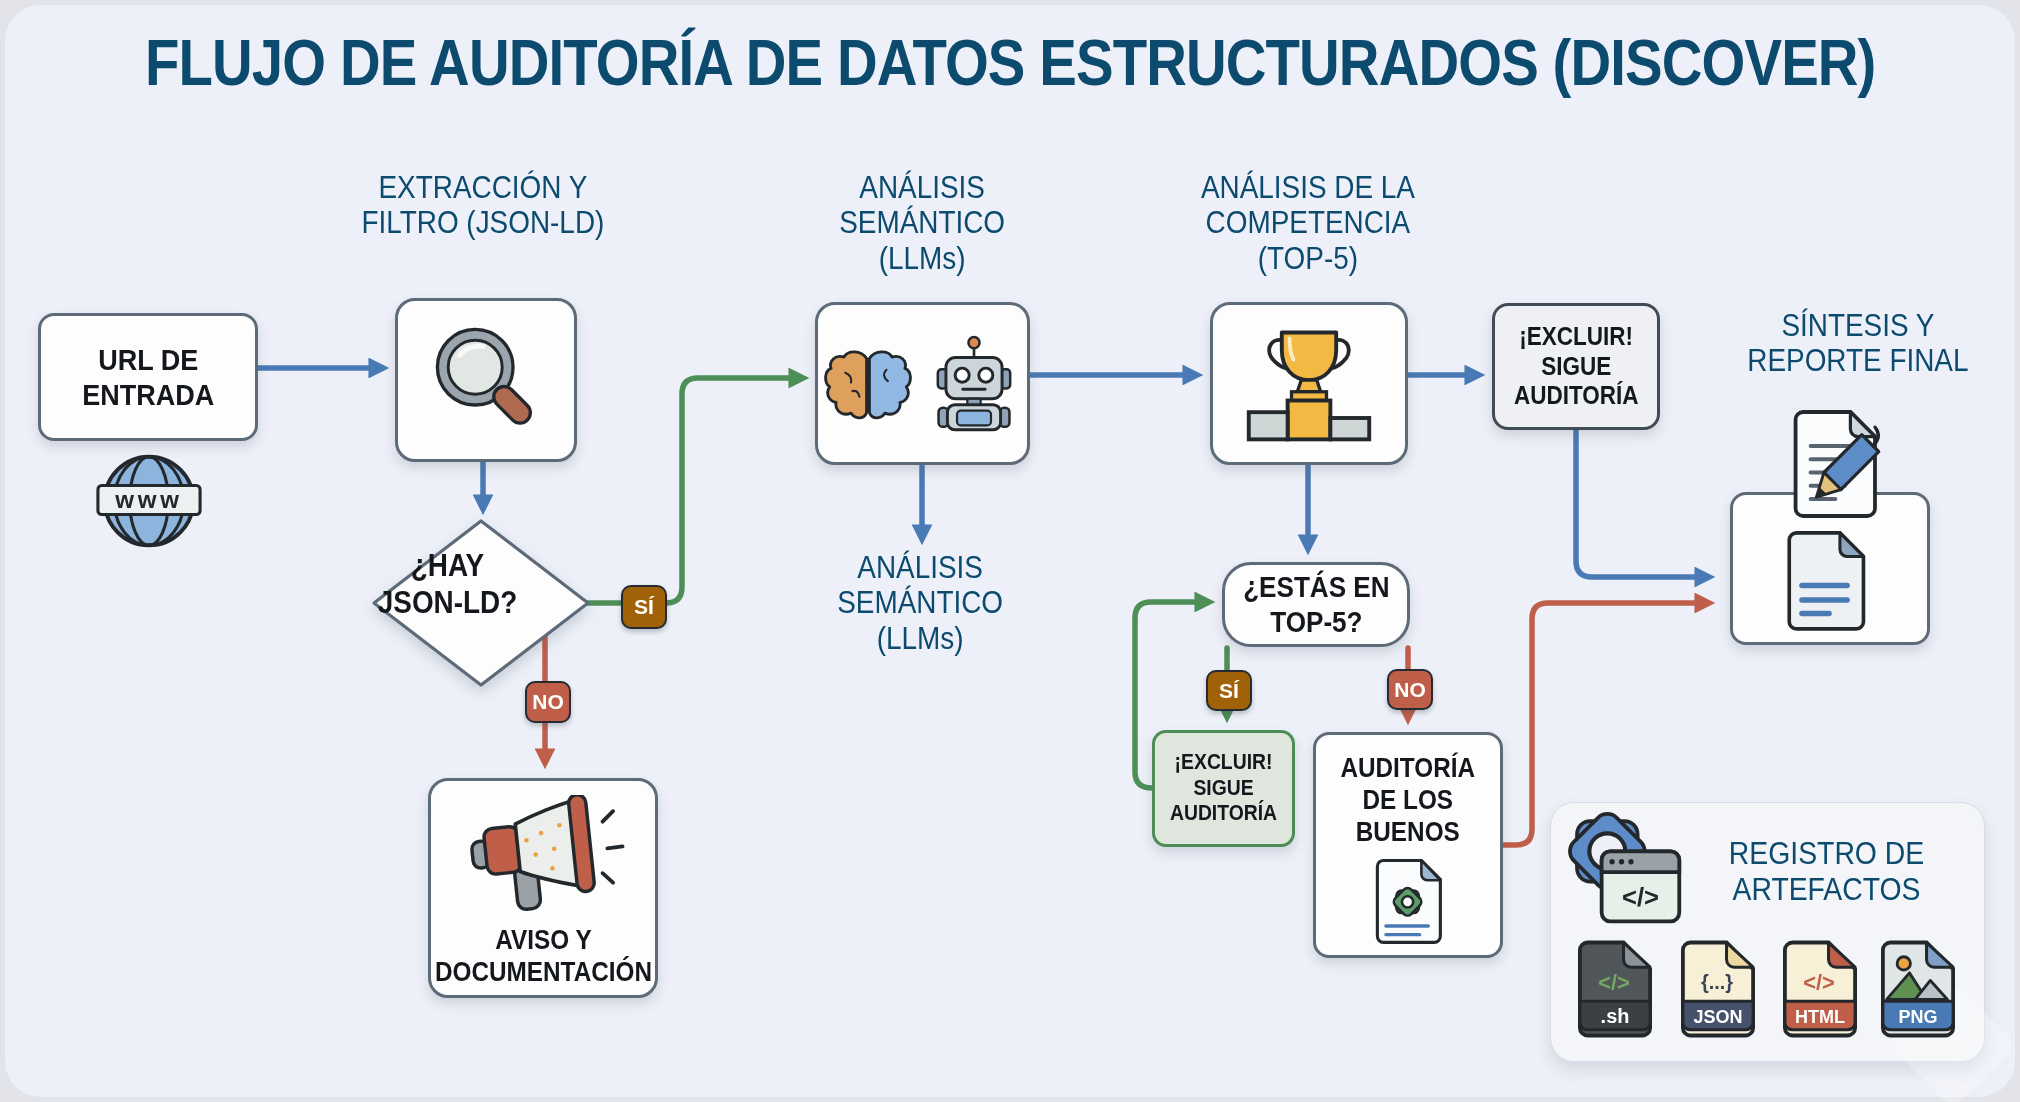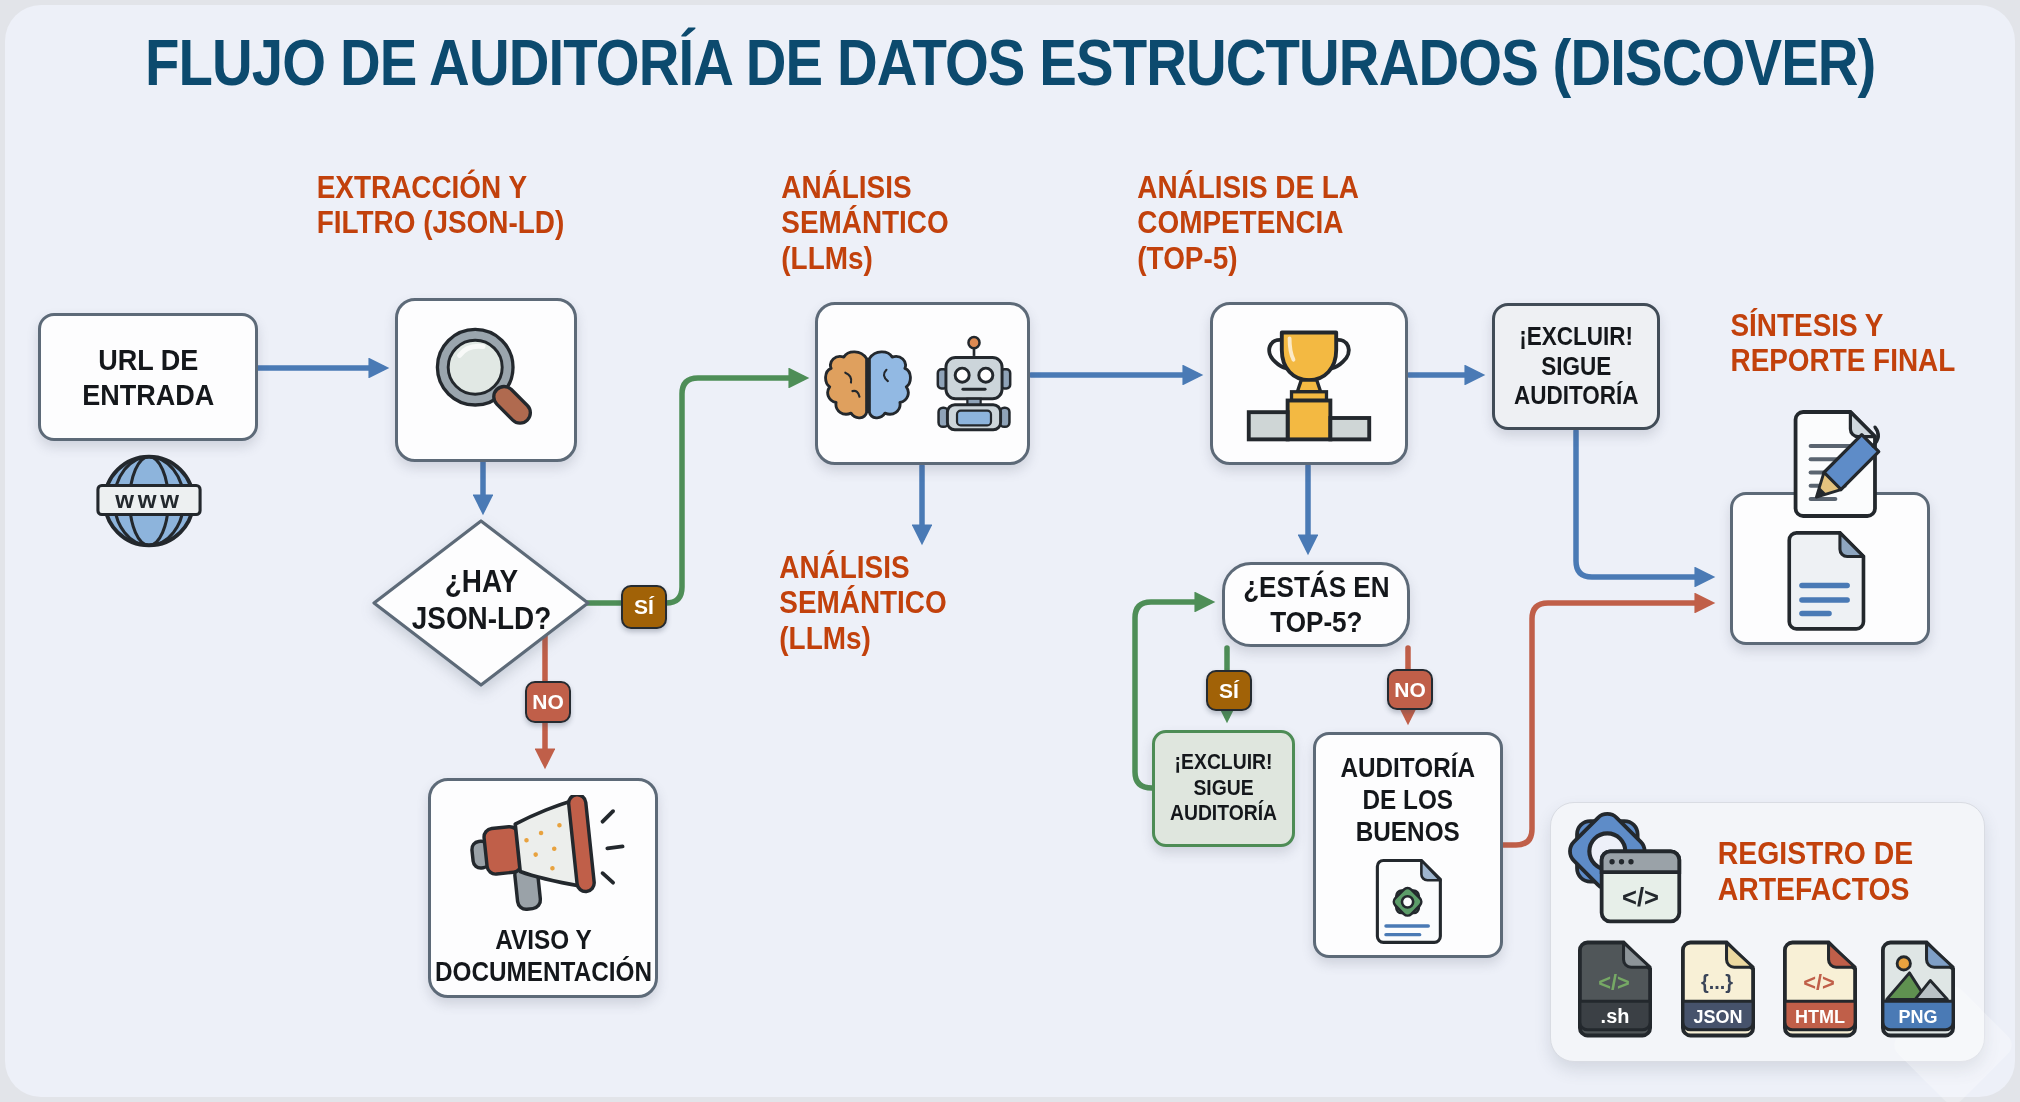--- a/index.html
+++ b/index.html
@@ -7,21 +7,21 @@
          font-family:"Liberation Sans",sans-serif;}
   .canvas{position:absolute;inset:5px;background:#edf0f8;border-radius:36px;}
   .title{position:absolute;top:26px;left:0;width:2020px;text-align:center;margin:0;
          font-size:64px;font-weight:bold;color:#0c4a6e;letter-spacing:-1px;}
   .title>span{display:inline-block;transform:scaleX(.88);}
   .box{position:absolute;background:#fdfdfe;border:3px solid #5d6a78;border-radius:20px;
        box-shadow:0 6px 12px rgba(70,80,100,.18);display:flex;flex-direction:column;
        align-items:center;justify-content:center;box-sizing:border-box;}
   .lbl{font-weight:bold;color:#14171b;text-align:center;white-space:pre-line;
        transform:scaleX(.9);line-height:1.18;}
-  .caption{position:absolute;font-weight:bold;color:#c2410c;
+  .caption{position:absolute;font-weight:normal;color:#0c4a6e;text-align:center;
            white-space:pre-line;line-height:1.14;font-size:31px;}
   .caption>span{display:inline-block;transform:scaleX(.9);white-space:pre-line;}
   .badge{position:absolute;display:flex;align-items:center;justify-content:center;
          color:#fff;font-weight:bold;font-size:21px;border:2.5px solid #252b31;
          border-radius:10px;box-shadow:0 3px 5px rgba(60,70,90,.3);}
   .badge.g{background:#a16207;}
   .badge.r{background:#c05f49;}
   svg text{font-family:"Liberation Sans",sans-serif;font-weight:bold;}
   .connectors{position:absolute;left:0;top:0;}
   .icon{display:block;}
@@ -88,21 +88,21 @@
       <path d="M28,30 q8,-11 24,-9" stroke="#ffffff" stroke-width="5" fill="none" opacity=".75" stroke-linecap="round"></path>
       <g transform="rotate(45 72 70)">
         <rect x="64" y="60" width="44" height="21" rx="10.5" fill="#b06a4f" stroke="#23282d" stroke-width="3.4"></rect>
       </g>
     </svg>
   </div>
 
   <svg class="icon" style="position:absolute;left:370px;top:517px;filter:drop-shadow(0 6px 7px rgba(70,80,100,.22));" width="222" height="172" viewBox="0 0 222 172">
     <path d="M4,86 L111,4 L218,86 L111,168 Z" fill="#fdfdfe" stroke="#5d6a78" stroke-width="3.2" stroke-linejoin="round"></path>
   </svg>
-  <div style="position:absolute;left:370px;top:515px;width:222px;height:172px;display:flex;align-items:center;justify-content:center;">
+  <div style="position:absolute;left:370px;top:499px;width:222px;height:172px;display:flex;align-items:center;">
     <div class="lbl" style="font-size:31px;">¿HAY
 JSON-LD?</div>
   </div>
 
   <div class="box" style="left:428px;top:778px;width:230px;height:220px;justify-content:flex-start;padding-top:14px;">
     <svg class="icon" width="168" height="122" viewBox="0 0 175 128">
       <g transform="rotate(-6 85 64)">
         <rect x="14" y="42" width="18" height="28" rx="8" fill="#9aa2a8" stroke="#23282d" stroke-width="3.6"></rect>
         <rect x="56" y="72" width="24" height="46" rx="9" fill="#9aa2a8" stroke="#23282d" stroke-width="3.6"></rect>
         <rect x="28" y="30" width="36" height="48" rx="9" fill="#c05f49" stroke="#23282d" stroke-width="3.6"></rect>
@@ -148,21 +148,21 @@
       <rect x="100" y="98" width="13" height="26" rx="6" fill="#8fa3b8" stroke="#23282d" stroke-width="3.4"></rect>
       <rect x="29" y="94" width="72" height="34" rx="10" fill="#ccd5da" stroke="#23282d" stroke-width="4"></rect>
       <rect x="42" y="102" width="46" height="20" rx="5" fill="#8db4dc" stroke="#23282d" stroke-width="3"></rect>
     </svg>
   </div>
 
   <div class="caption" style="left:770px;top:550px;width:300px;"><span>ANÁLISIS
 SEMÁNTICO
 (LLMs)</span></div>
 
-  <div class="caption" style="left:1125px;top:170px;width:300px;"><span>ANÁLISIS DE LA
+  <div class="caption" style="left:1158px;top:170px;width:300px;"><span>ANÁLISIS DE LA
 COMPETENCIA
 (TOP-5)</span></div>
   <div class="box" style="left:1210px;top:302px;width:198px;height:163px;">
     <svg class="icon" width="136" height="120" viewBox="0 0 140 122">
       <path d="M44,16 c-15,-3 -20,12 -9,22 c4,4 8,6 12,7" fill="none" stroke="#23282d" stroke-width="4"></path>
       <path d="M96,16 c15,-3 20,12 9,22 c-4,4 -8,6 -12,7" fill="none" stroke="#23282d" stroke-width="4"></path>
       <path d="M42,8 h56 v18 c0,19 -12,31 -28,31 s-28,-12 -28,-31 Z" fill="#f3b942" stroke="#23282d" stroke-width="4" stroke-linejoin="round"></path>
       <path d="M50,14 q0,14 4,22" stroke="#ffffff" stroke-width="4" fill="none" opacity=".7" stroke-linecap="round"></path>
       <path d="M62,57 l-4,12 h24 l-4,-12 z" fill="#f3b942" stroke="#23282d" stroke-width="3.4" stroke-linejoin="round"></path>
       <rect x="52" y="69" width="36" height="9" fill="#f3b942" stroke="#23282d" stroke-width="3.4"></rect>

